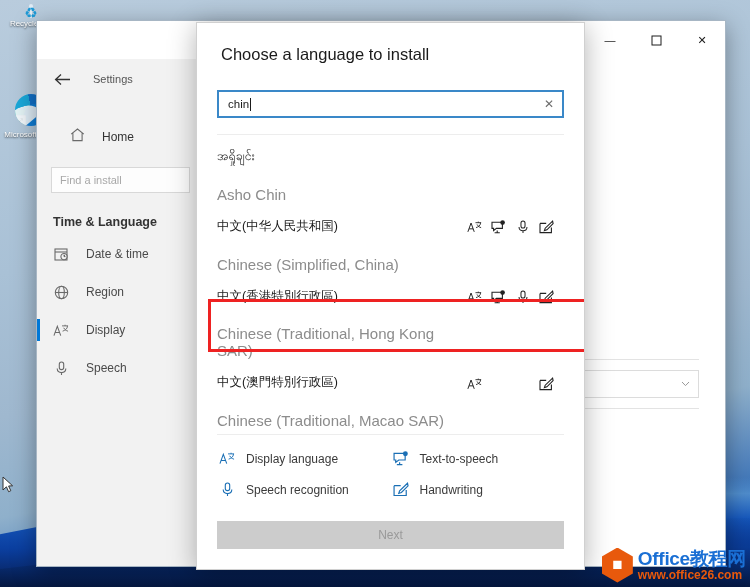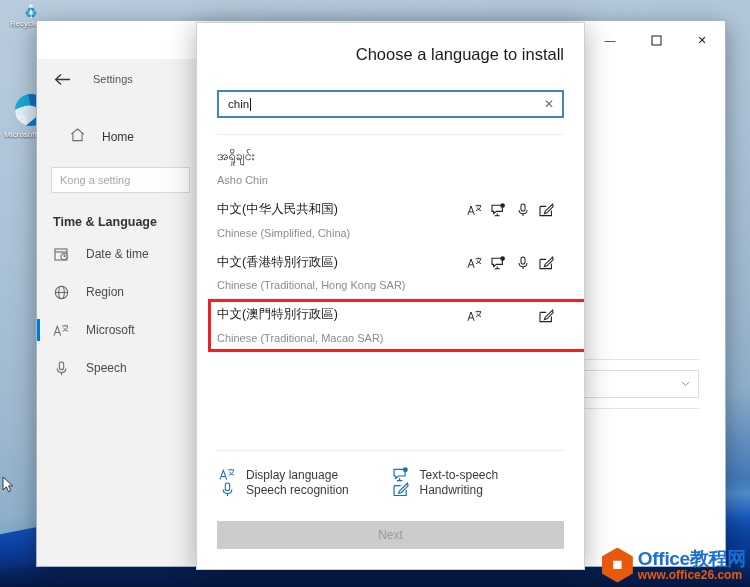--- a/index.html
+++ b/index.html
@@ -143,56 +143,56 @@
   }
 
   
   #language-dialog {
     position: absolute; left: 196px; top: 22px; width: 389px; height: 548px;
     background: #ffffff;
     border: 1px solid #d0d0d0;
     box-shadow: 0 4px 26px rgba(0,0,0,.30);
     display: flex; flex-direction: column;
   }
-  .dlg-head { padding: 22px 20px 14px 24px; text-align: right; }
+  .dlg-head { padding: 22px 20px 14px 24px; }
   .dlg-title { font-size: 16.5px; color: #1b1b1b; font-weight: normal; }
 
   .search-wrap { padding: 12px 20px 16px 20px; }
   .search-box {
     height: 28px; border: 2px solid #3a88c8; background: #fff;
     display: flex; align-items: center; padding: 0 8px 0 9px;
   }
   .search-box .val { font-size: 11.5px; color: #1b1b1b; flex: 1; display: flex; align-items: center; }
   .caret {
     display: inline-block; width: 1px; height: 13px; background: #1b1b1b; margin-left: 1px;
   }
   .search-clear { color: #6d6d6d; font-size: 12px; padding-left: 6px; }
 
   .dlg-sep { height: 1px; background: #ededed; margin: 0 20px; }
 
   .lang-list { flex: 1; overflow: hidden; padding: 6px 8px 0 0; position: relative; }
   .lang-row {
     padding: 6px 22px 8px 20px; display: flex; align-items: flex-start; justify-content: space-between;
   }
   .lang-native { font-size: 12.5px; color: #1b1b1b; line-height: 1.5; }
-  .lang-english { font-size: 11px; color: #8c8c8c; margin-top: 8px; }
+  .lang-english { font-size: 15px; color: #8c8c8c; margin-top: 20px; }
   .lang-icons { display: flex; align-items: center; gap: 9px; padding-top: 3px; }
   .lang-icons .slot { width: 15px; height: 15px; display: flex; align-items: center; justify-content: center; }
   .lang-icons .slot.empty { visibility: hidden; }
 
   
   .annot-box {
     position: absolute; left: 11px; top: 164px; width: 381px; height: 53px;
     border: 3px solid #ee2222; pointer-events: none;
   }
 
   
   .legend {
     border-top: 1px solid #ededed; margin: 0 20px; padding: 16px 0 14px 0;
-    display: grid; grid-template-columns: 1fr 1fr; row-gap: 0;
+    display: grid; grid-template-columns: 1fr 1fr; row-gap: 16px;
   }
   .legend-item { display: flex; align-items: center; font-size: 12px; color: #3a3a3a; }
   .legend-item .ic { width: 20px; display: flex; align-items: center; justify-content: center; margin-right: 9px; }
 
   .dlg-footer { padding: 10px 20px 20px 20px; display: flex; gap: 10px; }
   .btn {
     flex: 1; height: 28px; display: flex; align-items: center; justify-content: center;
     font-size: 12px; background: #cccccc; border: 1px solid #cccccc; color: #1b1b1b;
   }
   .btn.disabled { color: #9a9a9a; }
@@ -267,21 +267,21 @@
       <div class="sb-home">
         <span class="ic">
           <svg width="15" height="14" viewBox="0 0 15 14">
             <path d="M1.2 6.2 L7.5 1 L13.8 6.2 M2.9 5.2 V12.6 H12.1 V5.2" fill="none" stroke="#6a6a6a" stroke-width="1.1"></path>
           </svg>
         </span>
         <span class="label">Home</span>
       </div>
 
       <div class="find-setting">
-        <span>Kong a setting</span>
+        <span>Find a install</span>
       </div>
 
       <div class="sb-section">Time &amp; Language</div>
 
       <div class="sb-item">
         <span class="ic">
           <svg width="15" height="14" viewBox="0 0 15 14">
             <rect x="1" y="2" width="12" height="11" fill="none" stroke="#6a6a6a" stroke-width="1.1"></rect>
             <path d="M1 5 H13" stroke="#6a6a6a" stroke-width="1.1"></path>
             <circle cx="10" cy="9.6" r="3.1" fill="#f2f2f2" stroke="#6a6a6a" stroke-width="1.1"></circle>
@@ -302,21 +302,21 @@
         <span class="label">Region</span>
       </div>
 
       <div class="sb-item selected">
         <span class="ic">
           <svg width="17" height="15" viewBox="0 0 17 15">
             <path d="M1 13 L4.6 3 L8.2 13 M2.4 9.6 H6.9" fill="none" stroke="#6a6a6a" stroke-width="1.1"></path>
             <path d="M9.6 2.6 H16 M12.8 1.4 V2.6 M15.4 2.6 C15.4 6 12.6 7.4 10.2 8.2 M11.4 4.6 C12.2 6.6 14.2 7.8 16 8.2" fill="none" stroke="#6a6a6a" stroke-width="1"></path>
           </svg>
         </span>
-        <span class="label">Microsoft</span>
+        <span class="label">Display</span>
       </div>
 
       <div class="sb-item">
         <span class="ic">
           <svg width="13" height="15" viewBox="0 0 13 15">
             <rect x="4.3" y="1" width="4.4" height="7.6" rx="2.2" fill="none" stroke="#6a6a6a" stroke-width="1.1"></rect>
             <path d="M2.2 7.6 C2.2 10.5 4.1 11.6 6.5 11.6 C8.9 11.6 10.8 10.5 10.8 7.6 M6.5 11.6 V14" fill="none" stroke="#6a6a6a" stroke-width="1.1"></path>
           </svg>
         </span>
         <span class="label">Speech</span>

